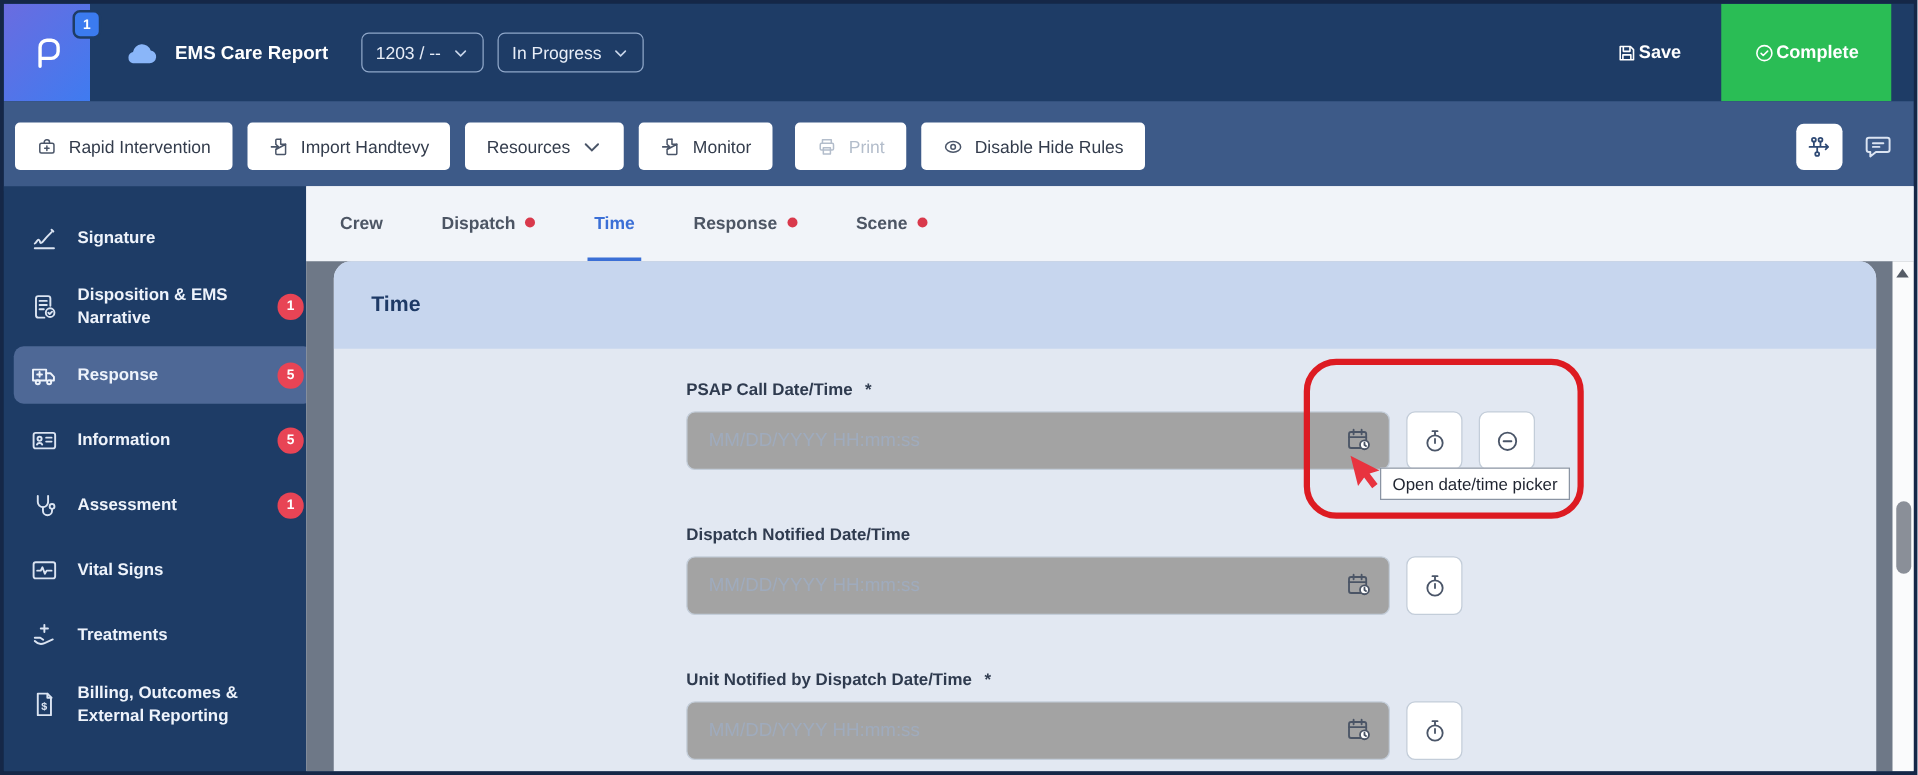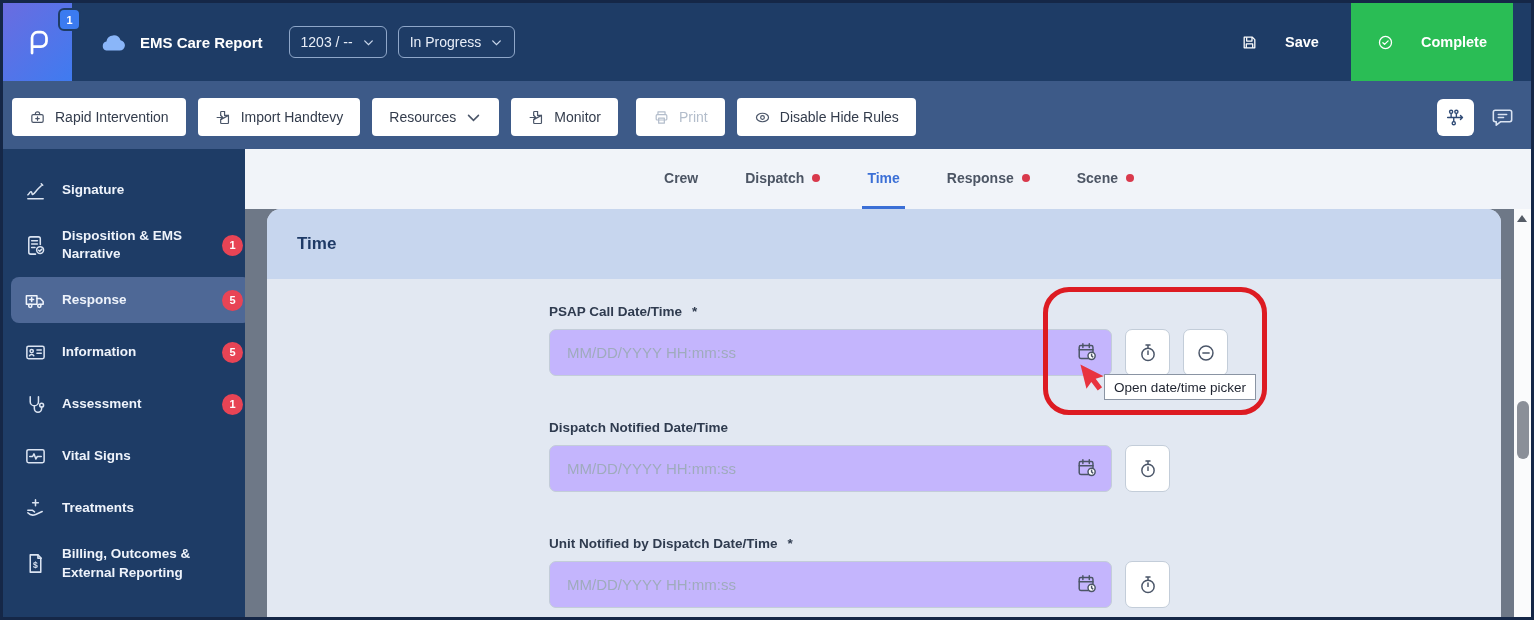--- a/index.html
+++ b/index.html
@@ -11,21 +11,21 @@
   .topbar { position:absolute; left:0; top:0; right:0; height:78px; background:#1e3c66; display:flex; align-items:center; }
   .logo { position:relative; width:69px; height:78px; background:linear-gradient(135deg,#6a6ce0 0%,#3f7bf0 100%); display:flex; align-items:center; justify-content:center; cursor:pointer; flex:0 0 auto; }
   .logo svg { width:34px; height:34px; }
   .logo-badge { position:absolute; top:5px; right:-9px; min-width:23px; height:23px; background:#3b7bf0; border:2px solid #1e3c66; border-radius:6px; color:#fff; font-size:11px; font-weight:bold; display:flex; align-items:center; justify-content:center; }
   .cloud { margin-left:26px; flex:0 0 auto; display:flex; }
   .app-title { color:#fff; font-size:15px; font-weight:bold; margin-left:12px; white-space:nowrap; }
   .pill { display:flex; align-items:center; gap:9px; border:1px solid #8fa7c9; border-radius:6px; color:#e8eef8; background:transparent; font-size:14px; padding:7px 11px; margin-left:26px; cursor:pointer; white-space:nowrap; }
   .pill + .pill { margin-left:11px; }
   .pill svg { width:13px; height:13px; }
   .topbar-spacer { flex:1; }
-  .hbtn { display:flex; align-items:center; gap:27px; background:transparent; border:none; color:#fff; font-size:14.5px; font-weight:600; cursor:pointer; padding:0 22px; height:78px; }
+  .hbtn { display:flex; align-items:center; gap:1px; background:transparent; border:none; color:#fff; font-size:14.5px; font-weight:600; cursor:pointer; padding:0 22px; height:78px; }
   .hbtn svg { width:17px; height:17px; }
   .complete-btn { background:#2abd55; margin:0 18px 0 10px; padding:0 26px;text-align:center; }
 
   
   .toolbar { position:absolute; left:0; top:78px; right:0; height:72px; background:#3d5a88; display:flex; align-items:center; padding:0 9px; gap:12px; }
   .tbtn { display:flex; align-items:center; gap:9px; background:#fff; border:none; border-radius:4px; height:38px; padding:0 17px; font-size:14px; color:#333c4c; cursor:pointer; white-space:nowrap; font-family:"Liberation Sans",sans-serif; }
   .tbtn svg { width:17px; height:17px; }
   .tbtn.disabled { color:#b3bdcb; cursor:default; margin-left:6px; }
   .toolbar-spacer { flex:1; }
   .sq-btn { width:37px; height:37px; background:#fff; border:none; border-radius:6px; display:flex; align-items:center; justify-content:center; cursor:pointer; }
@@ -37,39 +37,39 @@
   .main { position:absolute; left:0; top:146px; right:0; bottom:0; }
   .sidebar { position:absolute; left:0; top:0; bottom:0; width:256px; background:#1e3c66; padding-top:12px; }
   .side-item { display:flex; align-items:center; gap:15px; min-height:46px; margin:6px 8px; padding:8px 8px 8px 13px; border-radius:8px; color:#eef3fb; font-size:13.5px; font-weight:600; line-height:1.35; cursor:pointer; }
   .side-item.selected { background:#4e6896; }
   .side-item svg { width:23px; height:23px; flex:0 0 auto; }
   .side-label { flex:1; max-width:150px; }
   .badge { min-width:21px; height:21px; border-radius:50%; background:#e84455; color:#fff; font-size:11px; font-weight:bold; display:flex; align-items:center; justify-content:center; margin-left:auto; flex:0 0 auto; }
   .badge:empty { display:none; }
 
   .content-area { position:absolute; left:242px; top:0; right:0; bottom:0; background:#f1f4f9; }
-  .tabbar { height:60px; display:flex; align-items:stretch; padding-left:22px; gap:37px; background:#f1f4f9;justify-content:center; }
+  .tabbar { height:60px; display:flex; align-items:stretch; padding-left:22px; gap:37px; background:#f1f4f9; }
   .tab { display:flex; align-items:center; gap:8px; font-size:14px; font-weight:bold; color:#4c5564; cursor:pointer; border-bottom:3px solid transparent; padding:0 5px; }
   .tab.active { color:#3b6fd6; border-bottom-color:#3b6fd6; }
   .tab-dot { width:8px; height:8px; border-radius:50%; background:#d9394c; }
 
   .panel-zone { position:absolute; left:0; top:60px; right:0; bottom:0; background:#6e7887; }
   .scroll-col { position:absolute; right:0; top:0; bottom:0; width:17px; background:#fafbfc; }
   .scroll-up { position:absolute; top:6px; left:3px; width:0; height:0; border-left:5px solid transparent; border-right:5px solid transparent; border-bottom:7px solid #555c66; cursor:pointer; }
   .scroll-thumb { position:absolute; top:192px; left:3px; width:12px; height:58px; background:#8a8f98; border-radius:6px; cursor:grab; }
   .panel { position:absolute; left:22px; right:30px; top:0; bottom:0; border-radius:14px 14px 0 0; overflow:hidden; background:#e2e8f2; }
   .section-header { height:70px; background:#c7d6ee; display:flex; align-items:center; padding-left:30px; }
   .section-title { color:#1e3a66; font-size:17px; font-weight:bold; }
   .section-body { padding:25px 0 0 282px; }
   .field { margin-bottom:44px; }
   .field-label { display:flex; gap:10px; font-size:13.5px; font-weight:bold; color:#2f3b4f; margin-bottom:10px; }
   .req:empty { display:none; }
   .input-row { display:flex; gap:13px; }
   .date-wrap { position:relative; width:563px; height:47px; }
-  .date-wrap input { width:100%; height:100%; border:1px solid #c3cdd9; border-radius:7px; background:#c4b5fd; padding:0 48px 0 17px; font-size:15px; color:#333; font-family:"Liberation Sans",sans-serif; }
+  .date-wrap input { width:100%; height:100%; border:1px solid #c3cdd9; border-radius:7px; background:#a3a3a3; padding:0 48px 0 17px; font-size:15px; color:#333; font-family:"Liberation Sans",sans-serif; }
   .date-wrap input::placeholder { color:#9fabbd; }
   .cal-icon { position:absolute; right:14px; top:12px; width:22px; height:22px; cursor:pointer; }
   .icon-btn { width:45px; height:47px; background:#fff; border:1px solid #c3cdd9; border-radius:7px; display:flex; align-items:center; justify-content:center; cursor:pointer; }
   .icon-btn svg { width:22px; height:22px; }
 
   
   .anno-rect { position:absolute; left:1040px; top:284px; width:224px; height:128px; border:5px solid #dd1b22; border-radius:26px; pointer-events:none; }
   .anno-cursor { position:absolute; left:1078px; top:358px; width:26px; height:36px; transform:rotate(-14deg); pointer-events:none; }
   .anno-tooltip { position:absolute; left:1101px; top:371px; height:26px; background:#fff; border:1px solid #8a94a3; color:#1f2430; font-size:13.5px; display:flex; align-items:center; padding:0 9px; white-space:nowrap; pointer-events:none; }
 </style>

